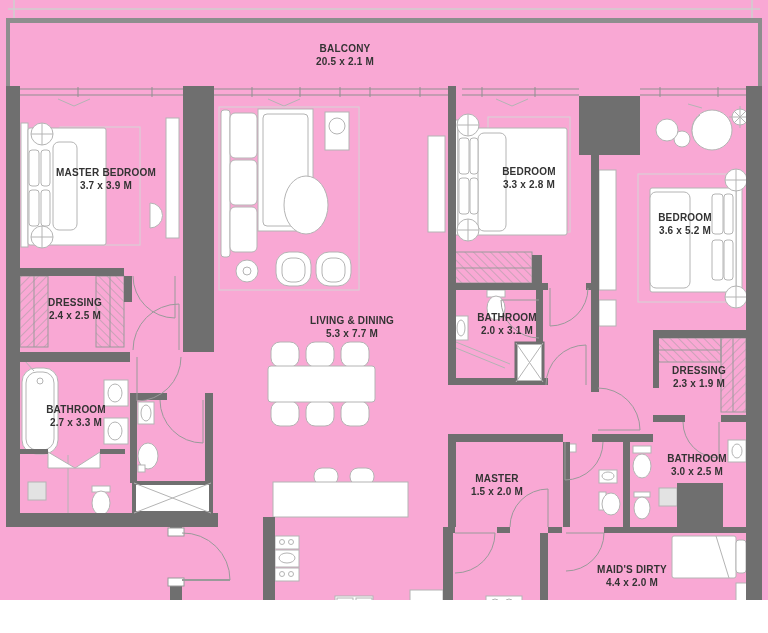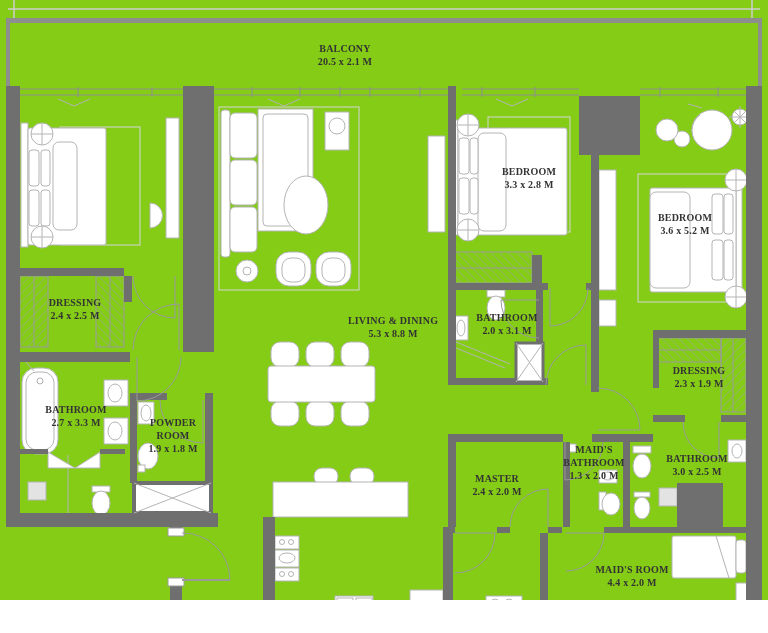--- a/index.html
+++ b/index.html
@@ -1,17 +1,17 @@
 <!DOCTYPE html>
 <html><head>
 <meta charset="utf-8">
 <style>
   html,body{margin:0;padding:0;background:#ffffff;}
-  .plan{position:relative;width:768px;height:600px;background:#84cc16;overflow:hidden;
-        font-family:Liberation Serif, serif;}
+  .plan{position:relative;width:768px;height:600px;background:#f9a8d4;overflow:hidden;
+        font-family:Liberation Sans, sans-serif;}
   .plan svg{position:absolute;left:0;top:0;}
   .room-label{position:absolute;transform:translateX(-50%);text-align:center;
               color:#333333;font-weight:bold;font-size:10px;line-height:13px;
               letter-spacing:.2px;white-space:normal;}
   .room-label .dims{white-space:nowrap;display:block;}
   .room-label .nm{display:block;}
 </style>
 </head>
 <body>
 
@@ -423,35 +423,35 @@
           <line x1="455" y1="533" x2="495" y2="533"></line>
           <path d="M495 533 A40 40 0 0 1 455 573"></path>
         </g>
   </g>
 </svg>
 
 <div class="room-label" style="left:345px;top:42px;width:120px">
   <span class="nm">BALCONY</span>
   <span class="dims">20.5 x 2.1 M</span>
 </div>
+<div class="room-label" style="left:106px;top:166px;width:120px">
+  <span class="nm">MASTER BEDROOM</span>
+  <span class="dims">3.7 x 3.9 M</span>
+</div>
 <div class="room-label" style="left:75px;top:296px;width:100px">
   <span class="nm">DRESSING</span>
   <span class="dims">2.4 x 2.5 M</span>
 </div>
 <div class="room-label" style="left:76px;top:403px;width:100px">
   <span class="nm">BATHROOM</span>
   <span class="dims">2.7 x 3.3 M</span>
 </div>
-<div class="room-label" style="left:173px;top:416px;width:58px">
-  <span class="nm">POWDER ROOM</span>
-  <span class="dims">1.9 x 1.8 M</span>
-</div>
-<div class="room-label" style="left:393px;top:314px;width:130px">
+<div class="room-label" style="left:352px;top:314px;width:130px">
   <span class="nm">LIVING &amp; DINING</span>
-  <span class="dims">5.3 x 8.8 M</span>
+  <span class="dims">5.3 x 7.7 M</span>
 </div>
 <div class="room-label" style="left:529px;top:165px;width:100px">
   <span class="nm">BEDROOM</span>
   <span class="dims">3.3 x 2.8 M</span>
 </div>
 <div class="room-label" style="left:507px;top:311px;width:100px">
   <span class="nm">BATHROOM</span>
   <span class="dims">2.0 x 3.1 M</span>
 </div>
 <div class="room-label" style="left:685px;top:211px;width:100px">
@@ -459,26 +459,22 @@
   <span class="dims">3.6 x 5.2 M</span>
 </div>
 <div class="room-label" style="left:699px;top:364px;width:100px">
   <span class="nm">DRESSING</span>
   <span class="dims">2.3 x 1.9 M</span>
 </div>
 <div class="room-label" style="left:697px;top:452px;width:100px">
   <span class="nm">BATHROOM</span>
   <span class="dims">3.0 x 2.5 M</span>
 </div>
-<div class="room-label" style="left:594px;top:443px;width:80px">
-  <span class="nm">MAID'S BATHROOM</span>
-  <span class="dims">1.3 x 2.0 M</span>
-</div>
 <div class="room-label" style="left:497px;top:472px;width:90px">
   <span class="nm">MASTER</span>
-  <span class="dims">2.4 x 2.0 M</span>
+  <span class="dims">1.5 x 2.0 M</span>
 </div>
 <div class="room-label" style="left:632px;top:563px;width:110px">
-  <span class="nm">MAID'S ROOM</span>
+  <span class="nm">MAID'S DIRTY</span>
   <span class="dims">4.4 x 2.0 M</span>
 </div>
 
 </div>
 
 </body></html>

